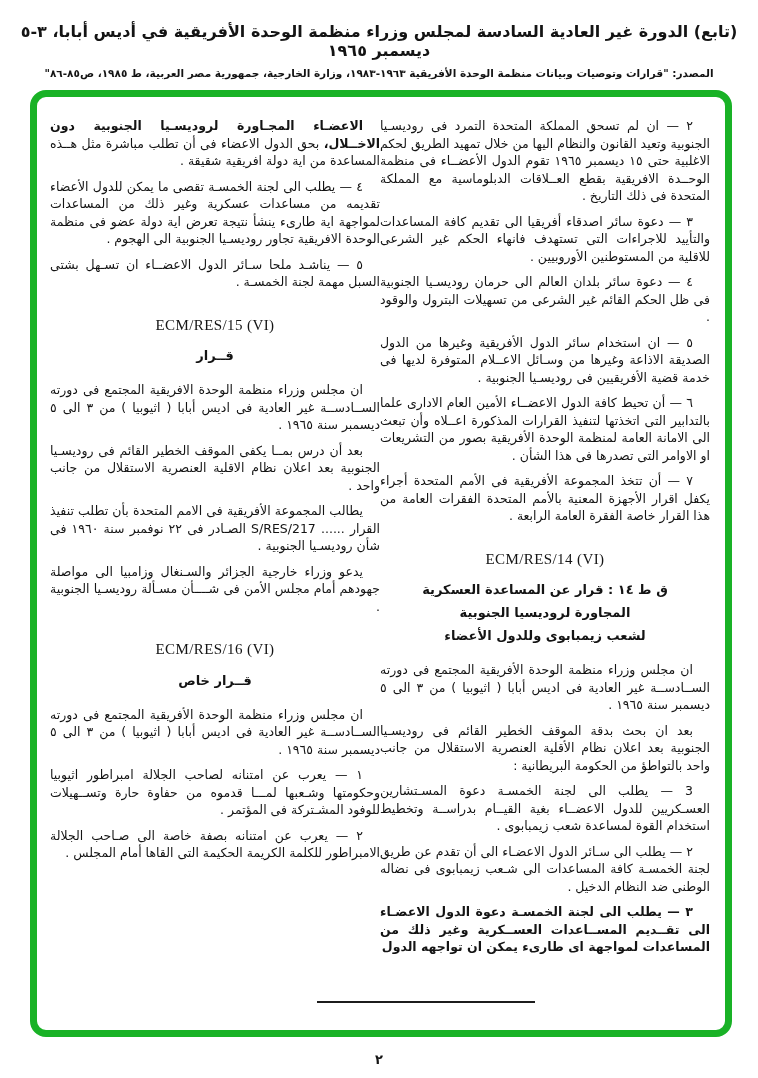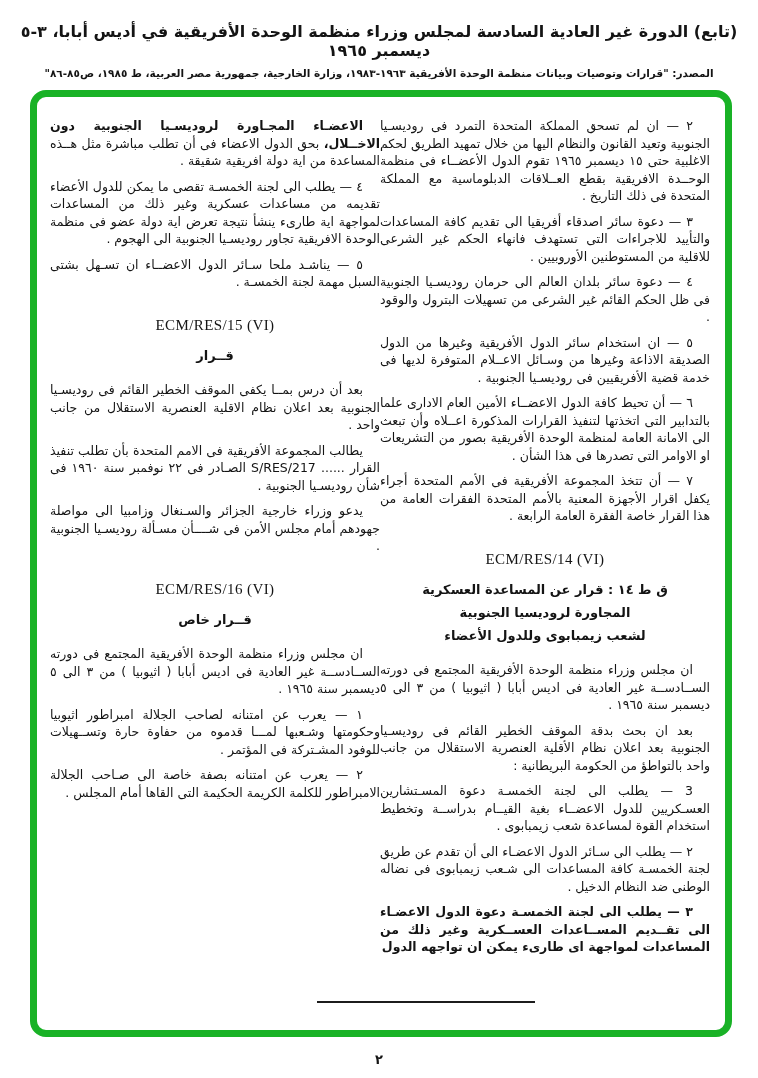--- a/index.html
+++ b/index.html
@@ -71,20 +71,21 @@
 
     <div class="col col-left">
       <div class="para">
         <span class="bold">الاعضـاء المجـاورة لروديسـيا الجنوبية دون الاخــلال،</span>
         <span>بحق الدول الاعضاء فى أن تطلب مباشرة مثل هــذه المساعدة من اية دولة افريقية شقيقة .</span>
       </div>
       <div class="para">٤ — يطلب الى لجنة الخمسـة تقصى ما يمكن للدول الأعضاء تقديمه من مساعدات عسكرية وغير ذلك من المساعدات لمواجهة اية طارىء ينشأ نتيجة تعرض اية دولة عضو فى منظمة الوحدة الافريقية تجاور روديسـيا الجنوبية الى الهجوم .</div>
       <div class="para">٥ — يناشـد ملحا سـائر الدول الاعضــاء ان تسـهل بشتى السبل مهمة لجنة الخمسـة .</div>
       <div class="code">ECM/RES/15 (VI)</div>
       <div class="sec-title">قــرار</div>
+      <div class="para">ان مجلس وزراء منظمة الوحدة الافريقية المجتمع فى دورته الســادســة غير العادية فى اديس أبابا ( اثيوبيا ) من ٣ الى ٥ ديسمبر سنة ١٩٦٥ .</div>
       <div class="para">بعد أن درس بمــا يكفى الموقف الخطير القائم فى روديسـيا الجنوبية بعد اعلان نظام الاقلية العنصرية الاستقلال من جانب واحد .</div>
       <div class="para">يطالب المجموعة الأفريقية فى الامم المتحدة بأن تطلب تنفيذ القرار ...... S/RES/217 الصـادر فى ٢٢ نوفمبر سنة ١٩٦٠ فى شأن روديسـيا الجنوبية .</div>
       <div class="para">يدعو وزراء خارجية الجزائر والسـنغال وزامبيا الى مواصلة جهودهم أمام مجلس الأمن فى شــــأن مسـألة روديسـيا الجنوبية .</div>
       <div class="code">ECM/RES/16 (VI)</div>
       <div class="sec-title">قــرار خاص</div>
       <div class="para">ان مجلس وزراء منظمة الوحدة الأفريقية المجتمع فى دورته الســادســة غير العادية فى اديس أبابا ( اثيوبيا ) من ٣ الى ٥ ديسمبر سنة ١٩٦٥ .</div>
       <div class="para">١ — يعرب عن امتنانه لصاحب الجلالة امبراطور اثيوبيا وحكومتها وشـعبها لمـــا قدموه من حفاوة حارة وتســهيلات للوفود المشـتركة فى المؤتمر .</div>
       <div class="para">٢ — يعرب عن امتنانه بصفة خاصة الى صـاحب الجلالة الامبراطور للكلمة الكريمة الحكيمة التى القاها أمام المجلس .</div>
     </div>
 

